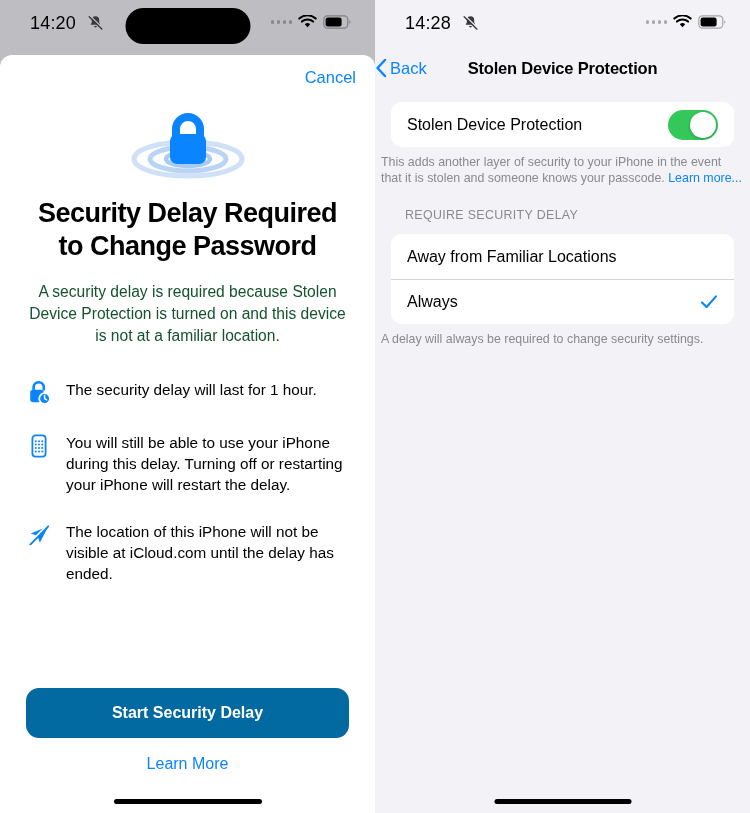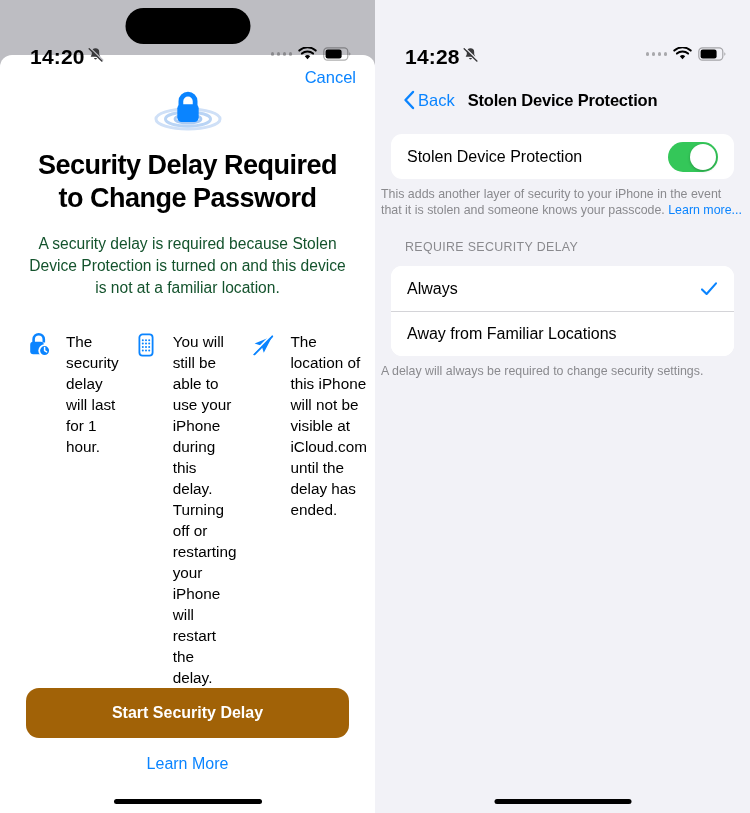--- a/index.html
+++ b/index.html
@@ -14,23 +14,22 @@
 
   
   .panel { position: relative; width: 375px; height: 813px; overflow: hidden; }
   .panel-left  { background: #bdbdc2; }
   .panel-right { background: #f2f2f7; }
 
   
   .status-bar {
     position: relative; height: 46px; width: 100%;
     display: flex; align-items: center;
-    font-size: 21px; font-weight: 700; color: #000;
+    font-size: 18px; font-weight: 400; color: #000;
     z-index: 5;
-    margin-top: 32px;
   }
   .status-time {
     position: absolute; left: 30px; top: 13px;
     letter-spacing: .2px;
   }
   .bell-icon { position: absolute; left: 87px; top: 14px; width: 17px; height: 18px; }
   .status-right {
     position: absolute; right: 24px; top: 15px;
     display: flex; align-items: center; gap: 6px;
   }
@@ -62,47 +61,47 @@
   .sheet-title {
     margin: 18px 30px 0; text-align: center;
     font-size: 27px; line-height: 33px; font-weight: 700;
     letter-spacing: -.5px; color: #000;
   }
   .sheet-sub {
     margin: 18px 25px 0; text-align: center;
     font-size: 15.6px; line-height: 22px; color: #14532d;
   }
 
-  .bullets { margin: 32px 26px 0; display: flex; flex-direction: row; gap: 14px; }
+  .bullets { margin: 32px 26px 0; display: flex; flex-direction: column; gap: 26px; }
   .bullet { display: flex; align-items: flex-start; gap: 14px; }
   .bullet-ico { flex: 0 0 26px; width: 26px; height: 26px; margin-top: 1px; }
   .bullet-tx { font-size: 15.3px; line-height: 21px; color: #000; }
 
   .sheet-actions { margin-top: auto; padding: 0 26px 0; }
   .primary-btn {
     display: block; width: 100%; height: 50px;
-    background: #a16207; color: #fff; border: none; border-radius: 13px;
+    background: #0369a1; color: #fff; border: none; border-radius: 13px;
     font-size: 16px; font-weight: 700; font-family: inherit; cursor: pointer;
   }
   .link-btn {
     display: block; width: 100%; margin-top: 17px; background: none; border: none;
     color: #0a84ff; font-size: 16px; font-weight: 400; font-family: inherit; cursor: pointer;
   }
   .home-bar {
     width: 148px; height: 5px; border-radius: 3px; background: #000;
     margin: 26px auto 9px;
   }
 
   
   .nav-bar {
     position: relative; height: 44px; display: flex; align-items: center;
     justify-content: center;
   }
   .nav-back {
-    position: absolute; left: 28px; top: 0; height: 44px;
+    position: absolute; left: 0; top: 0; height: 44px;
     display: flex; align-items: center; gap: 3px;
     background: none; border: none; cursor: pointer;
     color: #0a84ff; font-size: 16.5px; font-family: inherit;
   }
   .nav-title { font-size: 16.5px; font-weight: 700; color: #000; letter-spacing: -.2px; }
 
   .group { margin: 12px 16px 0; background: #fff; border-radius: 11px; overflow: hidden; }
   .row {
     display: flex; align-items: center; justify-content: space-between;
     padding: 0 16px; height: 45px; background: #fff;
@@ -285,28 +284,28 @@
     </div>
 
     <div class="footnote">
       <span>This adds another layer of security to your iPhone in the event that it is stolen and someone knows your passcode. </span><a href="#">Learn more...</a>
     </div>
 
     <div class="group-header">REQUIRE SECURITY DELAY</div>
 
     <div class="group">
       <div class="row">
+        <span class="row-label">Away from Familiar Locations</span>
+      </div>
+      <div class="row">
         <span class="row-label">Always</span>
         <svg class="check" viewBox="0 0 18 18">
           <path d="M2 9.4 6.6 14 16 3.4" fill="none" stroke="#0a84ff" stroke-width="2.1" stroke-linecap="round" stroke-linejoin="round"></path>
         </svg>
       </div>
-      <div class="row">
-        <span class="row-label">Away from Familiar Locations</span>
-      </div>
     </div>
 
     <div class="footnote">A delay will always be required to change security settings.</div>
 
     <div class="home-bar-right"></div>
   </div>
 
 </div>
 
 </body></html>

